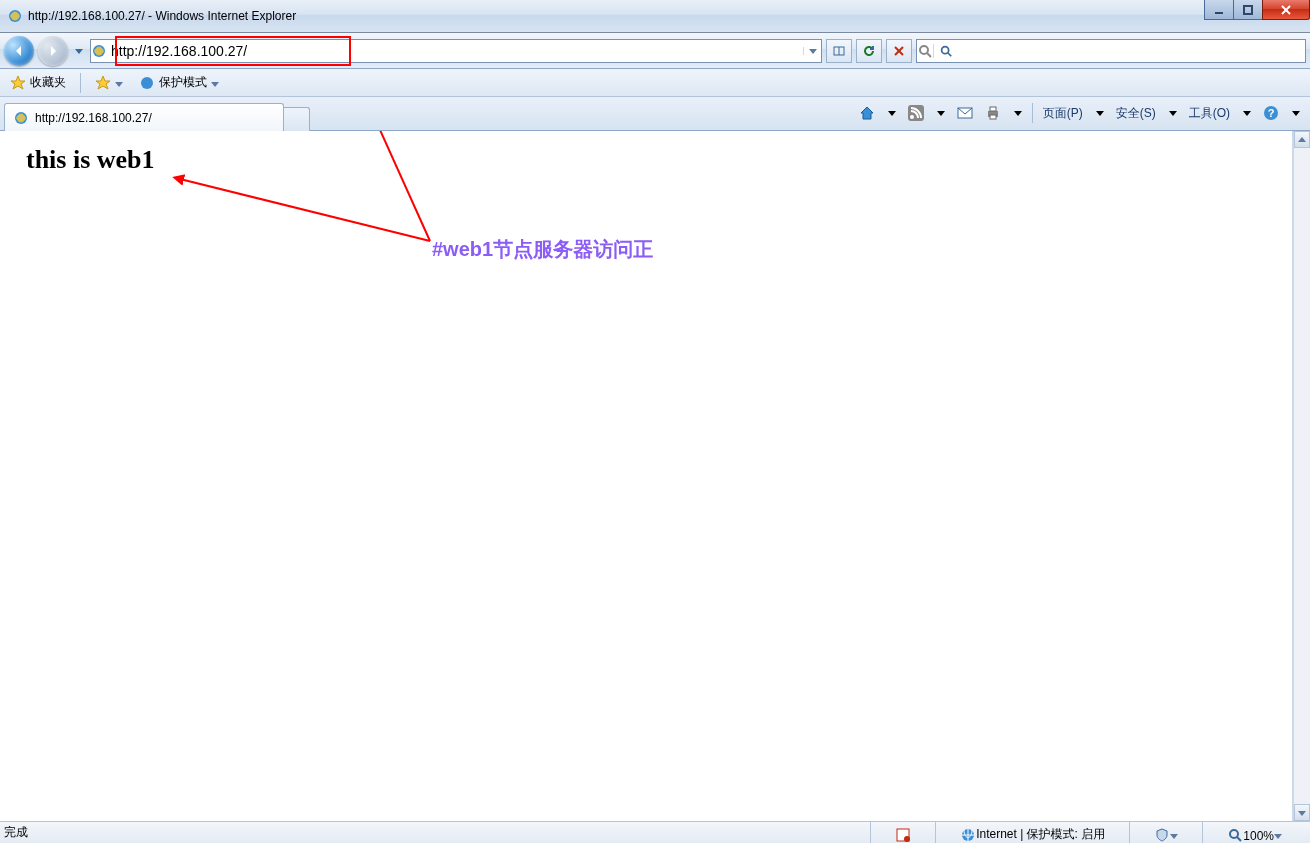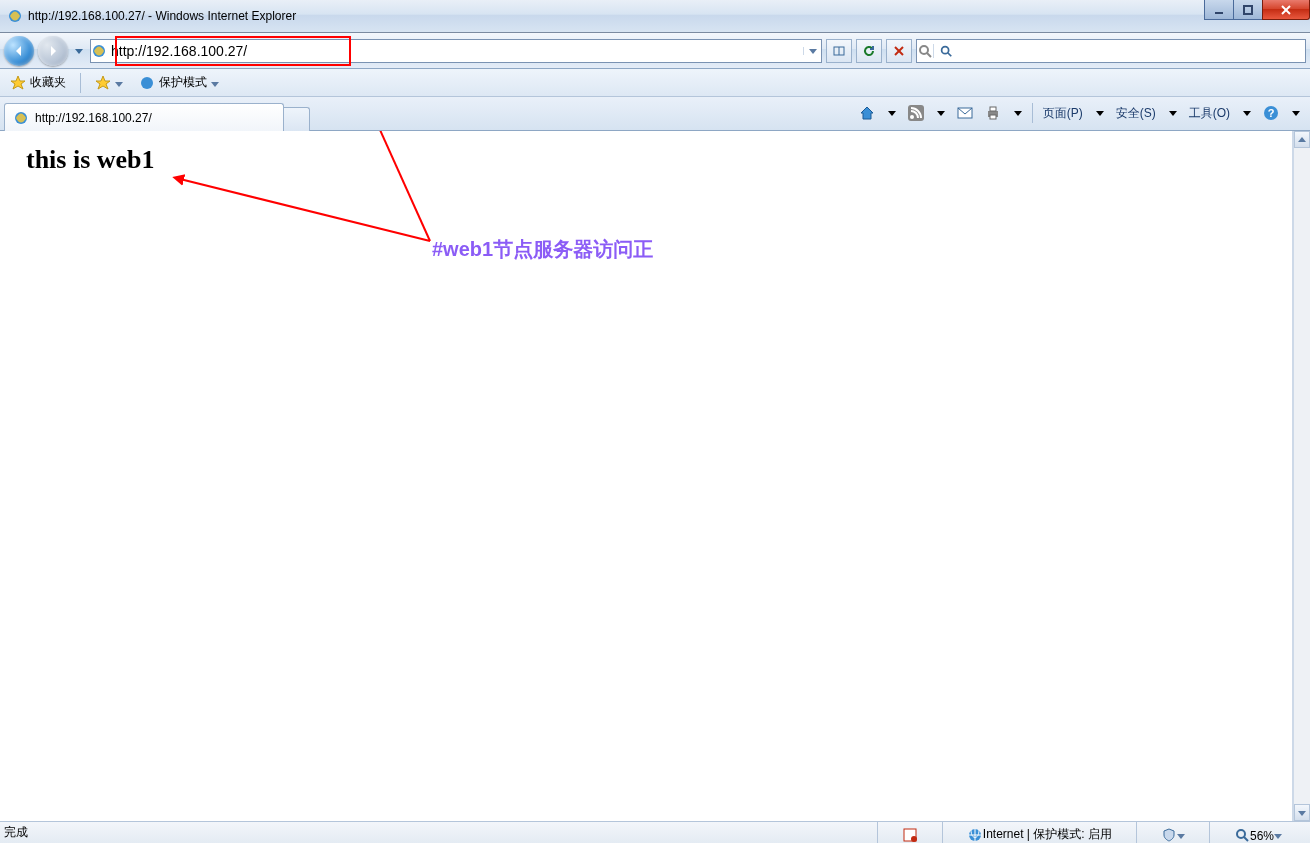--- a/index.html
+++ b/index.html
@@ -495,18 +495,18 @@
           <path d="M0 2h8L4 7z" fill="#5a7aa2"></path>
         </svg></span>
   </div>
   <div class="pane">
     <span class="ico16">
         <svg viewBox="0 0 16 16">
           <circle cx="7" cy="7" r="4" fill="none" stroke="#3a6a9a" stroke-width="2"></circle>
           <line x1="10" y1="10" x2="14" y2="14" stroke="#3a6a9a" stroke-width="2"></line>
         </svg>
       </span>
-    <span>56%</span>
+    <span>100%</span>
     <span class="dd"><svg viewBox="0 0 8 8" width="8" height="8">
           <path d="M0 2h8L4 7z" fill="#5a7aa2"></path>
         </svg></span>
   </div>
 </div>
 
 </body></html>

